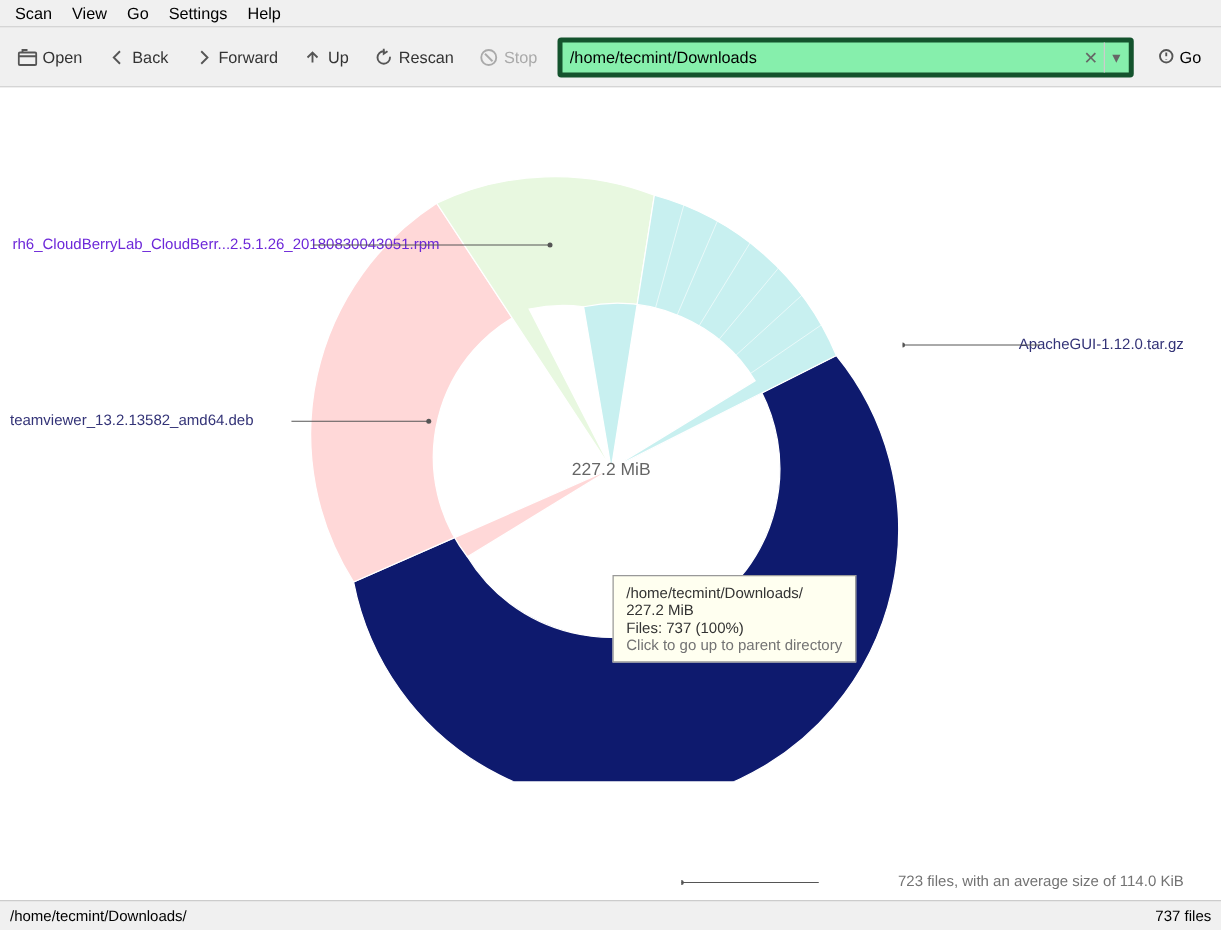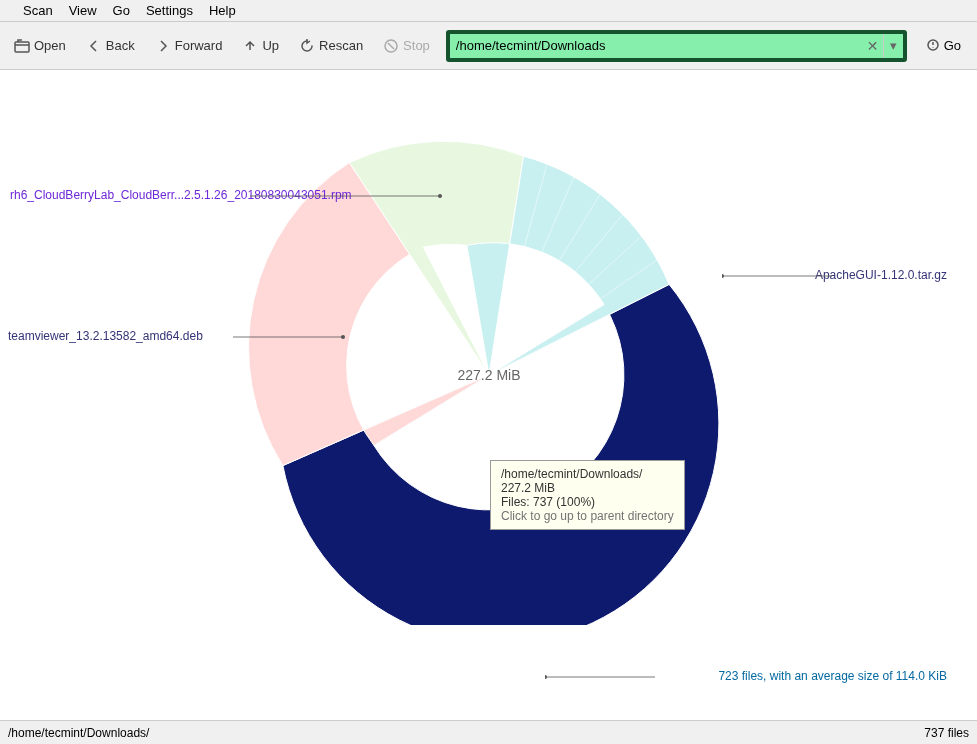--- a/index.html
+++ b/index.html
@@ -1,19 +1,19 @@
 <!DOCTYPE html>
 <html><head>
   <meta charset="utf-8">
   <style>
     * { margin: 0; padding: 0; box-sizing: border-box; }
     body { font-family: sans-serif; font-size: 13px; background: #f0f0f0; width: 977px; height: 744px; overflow: hidden; display: flex; flex-direction: column; }
 
     
-    .menubar { display: flex; align-items: center; background: #f0f0f0; border-bottom: 1px solid #ccc; padding: 2px 15px; height: 22px; }
+    .menubar { display: flex; align-items: center; background: #f0f0f0; border-bottom: 1px solid #ccc; padding: 2px 4px; height: 22px; }
     .menubar-item { padding: 2px 8px; cursor: pointer; font-size: 13px; }
 
     
     .toolbar { display: flex; align-items: center; background: #f0f0f0; border-bottom: 1px solid #ccc; padding: 4px 6px; height: 48px; gap: 4px; }
     .toolbar-btn { display: flex; align-items: center; gap: 4px; padding: 4px 8px; border: none; background: transparent; cursor: pointer; font-size: 13px; color: #333; border-radius: 3px; }
     .toolbar-btn.disabled { color: #aaa; cursor: default; }
     .toolbar-btn svg { width: 16px; height: 16px; }
     .address-bar-wrap { display: flex; align-items: center; flex: 1; border: 4px solid #14532d; background: #86efac; border-radius: 3px; margin: 0 4px; height: 32px; }
     .address-bar { border: none; outline: none; font-size: 13px; flex: 1; padding: 2px 6px; background: transparent; }
     .address-clear { width: 20px; height: 20px; display: flex; align-items: center; justify-content: center; cursor: pointer; color: #666; font-size: 14px; }
@@ -175,21 +175,21 @@
   </div>
 
   <div class="label" style="right: 30px; top: 198px; font-size:12px; color:#337;">
     <span>ApacheGUI-1.12.0.tar.gz</span>
     <svg style="position:absolute; right:105px; top:0;" width="120" height="30">
       <line x1="110" y1="8" x2="0" y2="8" stroke="#555" stroke-width="0.8"></line>
       <circle cx="0" cy="8" r="2" fill="#555"></circle>
     </svg>
   </div>
 
-  <div class="label" style="right: 30px; top: 599px; font-size:12px; color:#0369a1;text-align:center;">
+  <div class="label" style="right: 30px; top: 628px; font-size:12px; color:#737373;text-align:center;">
     <span>723 files, with an average size of 114.0 KiB</span>
     <svg style="position:absolute; right:282px; top:0;" width="120" height="40">
       <line x1="110" y1="8" x2="0" y2="8" stroke="#555" stroke-width="0.8"></line>
       <circle cx="0" cy="8" r="2" fill="#555"></circle>
     </svg>
   </div>
 
   <div class="tooltip" style="left: 490px; top: 390px; min-width: 190px;">
     <div class="tooltip-path">/home/tecmint/Downloads/</div>
     <div class="tooltip-size">227.2 MiB</div>

